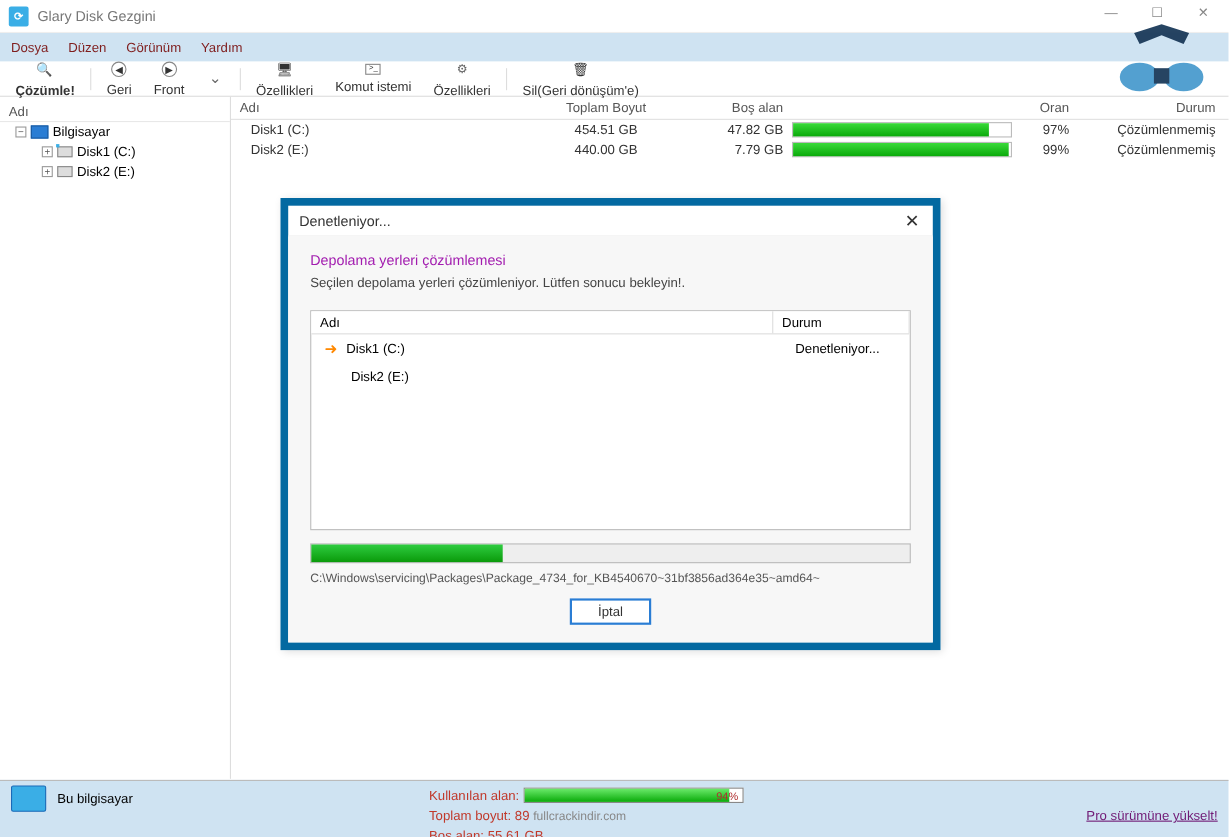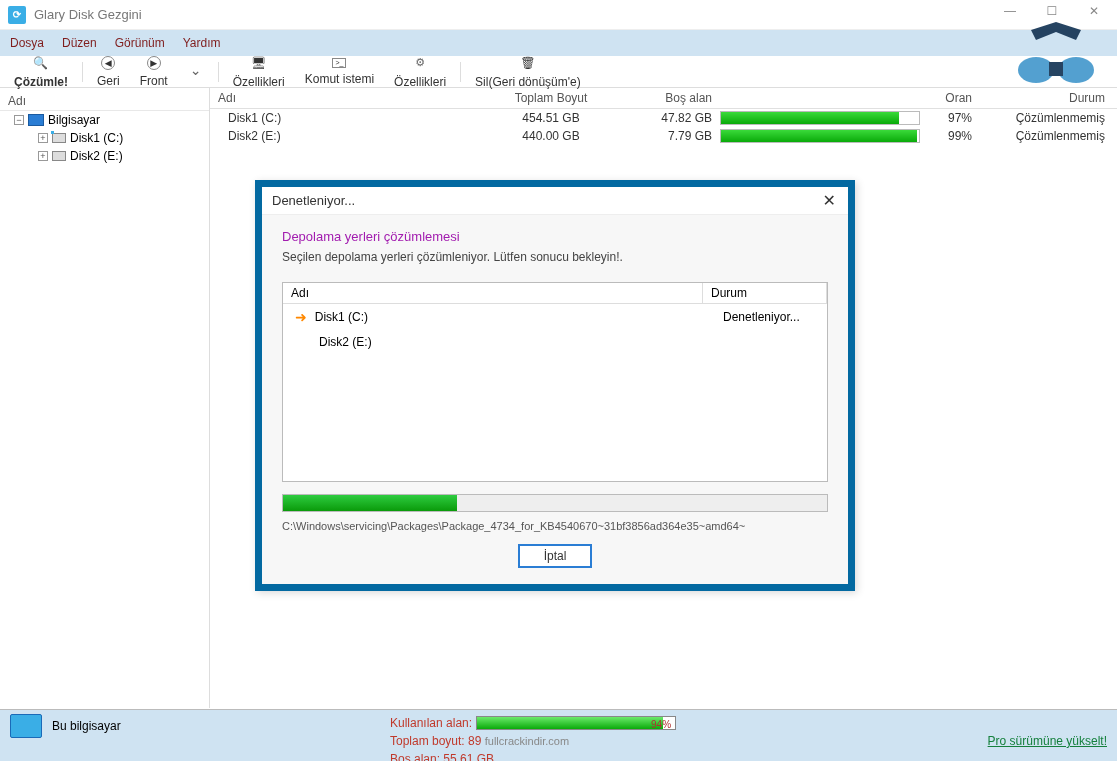--- a/index.html
+++ b/index.html
@@ -72,21 +72,21 @@
 .statusbar { position:absolute; bottom:0; left:0; right:0; height: 52px; background:#cfe3f2; border-top:1px solid #bbb; display:flex; align-items:flex-start; padding:4px 10px;}
 .status-comp { display:flex; align-items:center; gap:10px; width: 380px;}
 .status-comp .comp-lg { width:32px;height:24px;background:#3aaee6;border:1px solid #1a6ab8;border-radius:2px;}
 .status-mid { flex:1; color:#c0392b; font-size:11px; line-height:1.5;}
 .status-mid .used-row{display:flex;align-items:center;gap:4px;}
 .status-mid .used-bar{width:200px;height:14px;border:1px solid #888;background:#fff;position:relative;}
 .status-mid .used-fill{height:100%;background:linear-gradient(#6aea6a,#0aaa0a);width:94%;}
 .status-mid .used-lbl{position:absolute;right:4px;top:0;font-size:10px;color:#b03030;}
 .watermark{color:#888;font-size:11px;}
 .status-right{width:170px;text-align:right;padding-top:20px;}
-.status-right a{color:#15803d;text-decoration:underline;}
+.status-right a{color:#701a75;text-decoration:underline;}
 
 .robot { position:absolute; right:6px; top:20px; width:110px; height:80px; pointer-events:none; opacity:.95;}
 </style>
 </head>
 <body>
 
 <div class="titlebar">
   <div class="app-icon">⟳</div>
   <div class="title">Glary Disk Gezgini</div>
 </div>

